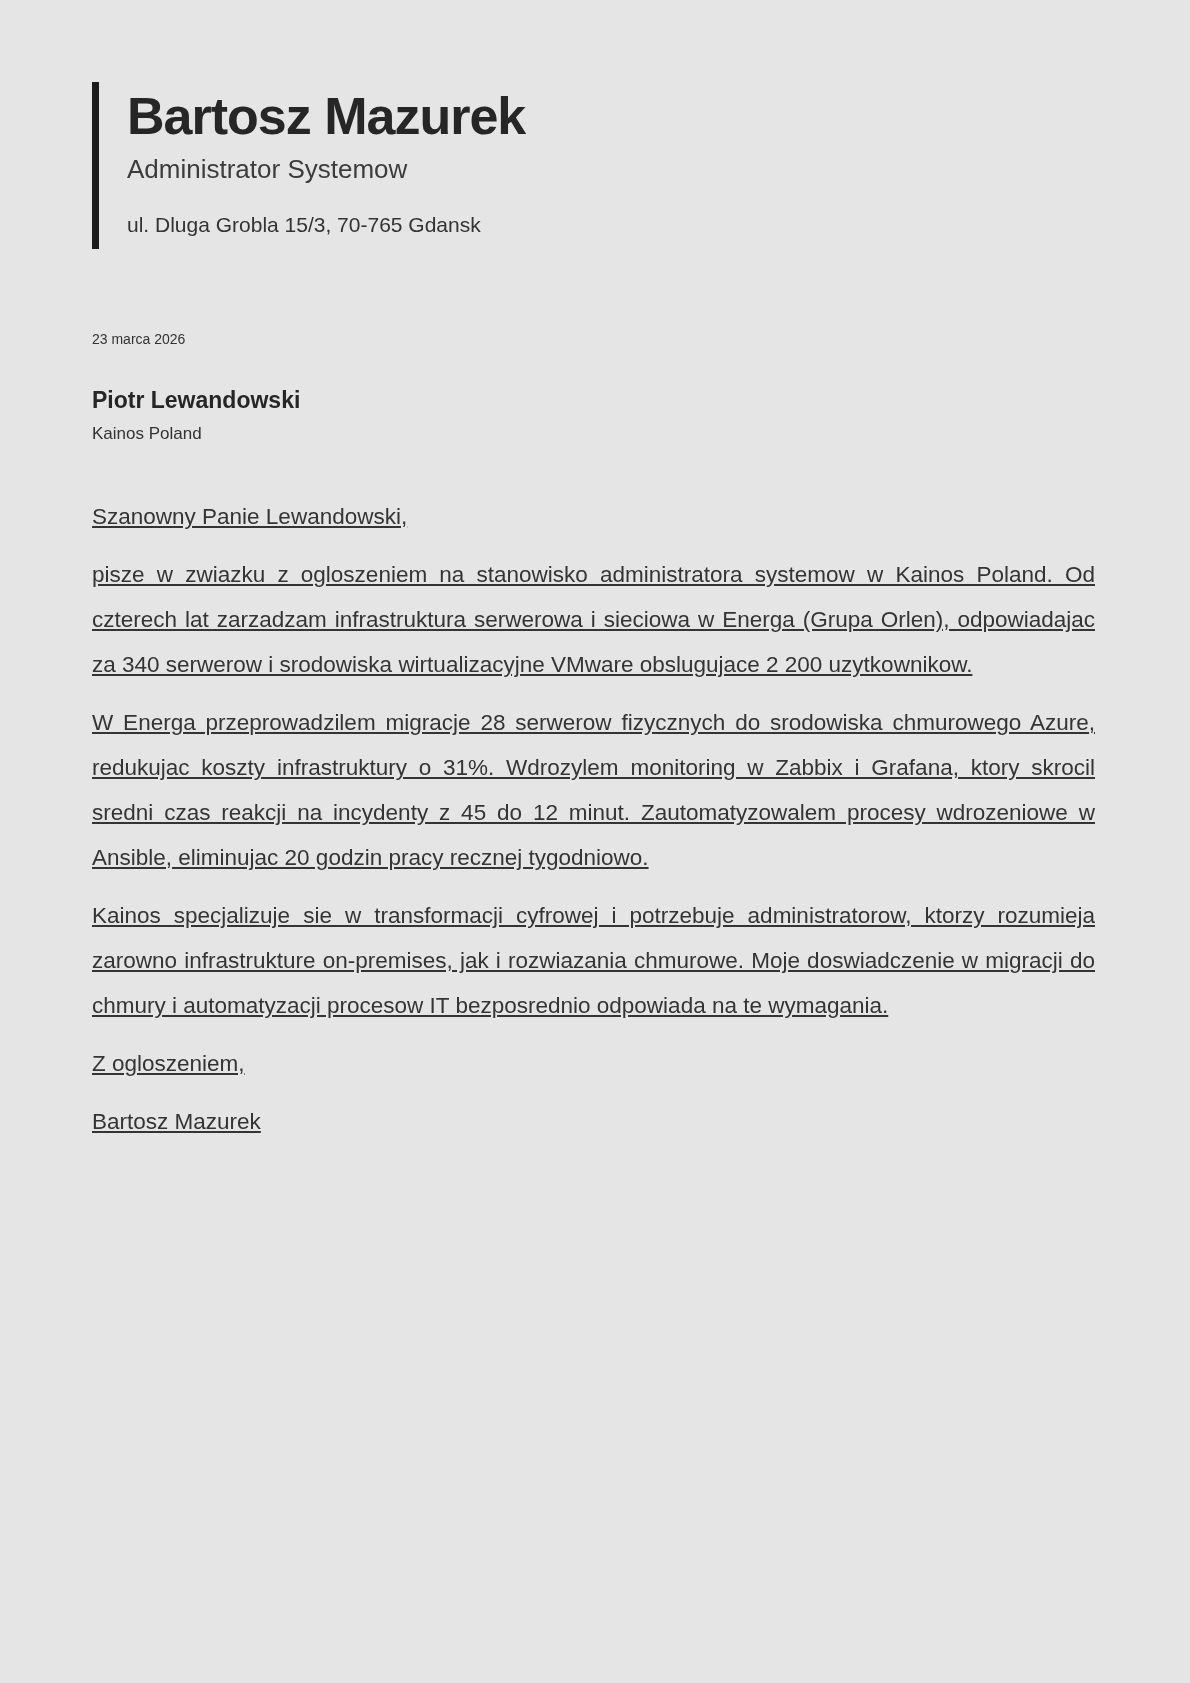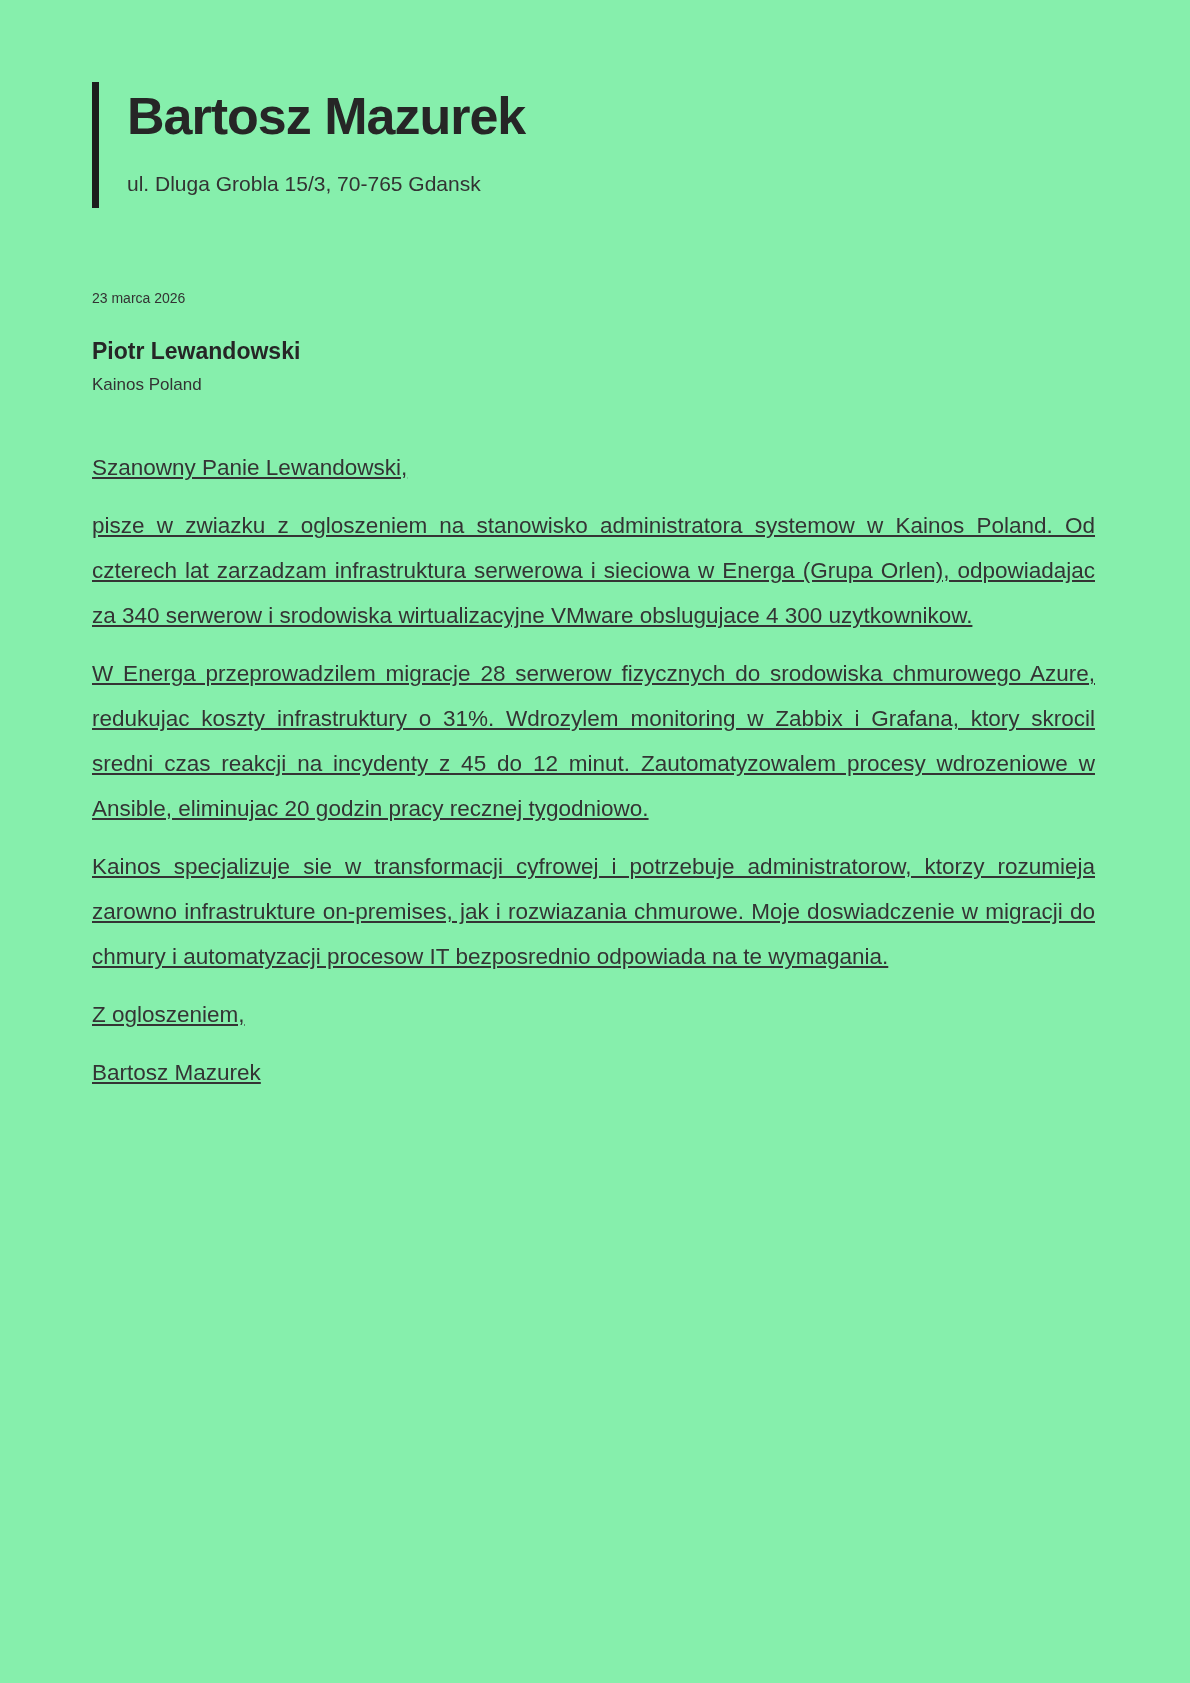--- a/index.html
+++ b/index.html
@@ -5,21 +5,21 @@
   * { margin: 0; padding: 0; box-sizing: border-box; }
   html, body { background: #ffffff; }
   body {
     font-family: "Liberation Sans", sans-serif;
     color: #333333;
   }
   .page {
     position: relative;
     width: 1190px;
     height: 1683px;
-    background: #86efac;
+    background: #e5e5e5;
     overflow: hidden;
   }
   .content {
     padding: 82px 95px 0 92px;
   }
   
   .header {
     border-left: 7px solid #1c1c1c;
     padding: 6px 0 10px 28px;
   }
@@ -42,21 +42,21 @@
     line-height: 28px;
     color: #333333;
   }
   
   .date {
     margin-top: 82px;
     font-size: 14px;
     color: #333333;
   }
   .recipient {
-    margin-top: 32px;
+    margin-top: 40px;
   }
   .recipient-name {
     font-size: 23px;
     font-weight: 700;
     color: #262626;
   }
   .recipient-company {
     font-size: 17px;
     color: #333333;
     margin-top: 10px;
@@ -77,35 +77,36 @@
   .closing { margin-top: 2px; }
 </style>
 </head>
 <body>
 
 <div class="page">
   <div class="content">
 
     <div class="header">
       <div class="name">Bartosz Mazurek</div>
+      <div class="job-title">Administrator Systemow</div>
       <div class="contact">
         <div>ul. Dluga Grobla 15/3, 70-765 Gdansk</div>
       </div>
     </div>
 
     <div class="date">23 marca 2026</div>
 
     <div class="recipient">
       <div class="recipient-name">Piotr Lewandowski</div>
       <div class="recipient-company">Kainos Poland</div>
     </div>
 
     <div class="letter-body">
       <p>Szanowny Panie Lewandowski,</p>
-      <p class="justified">pisze w zwiazku z ogloszeniem na stanowisko administratora systemow w Kainos Poland. Od czterech lat zarzadzam infrastruktura serwerowa i sieciowa w Energa (Grupa Orlen), odpowiadajac za 340 serwerow i srodowiska wirtualizacyjne VMware obslugujace 4 300 uzytkownikow.</p>
+      <p class="justified">pisze w zwiazku z ogloszeniem na stanowisko administratora systemow w Kainos Poland. Od czterech lat zarzadzam infrastruktura serwerowa i sieciowa w Energa (Grupa Orlen), odpowiadajac za 340 serwerow i srodowiska wirtualizacyjne VMware obslugujace 2 200 uzytkownikow.</p>
       <p class="justified">W Energa przeprowadzilem migracje 28 serwerow fizycznych do srodowiska chmurowego Azure, redukujac koszty infrastruktury o 31%. Wdrozylem monitoring w Zabbix i Grafana, ktory skrocil sredni czas reakcji na incydenty z 45 do 12 minut. Zautomatyzowalem procesy wdrozeniowe w Ansible, eliminujac 20 godzin pracy recznej tygodniowo.</p>
       <p class="justified">Kainos specjalizuje sie w transformacji cyfrowej i potrzebuje administratorow, ktorzy rozumieja zarowno infrastrukture on-premises, jak i rozwiazania chmurowe. Moje doswiadczenie w migracji do chmury i automatyzacji procesow IT bezposrednio odpowiada na te wymagania.</p>
       <p class="closing">Z ogloszeniem,</p>
       <p>Bartosz Mazurek</p>
     </div>
 
   </div>
 </div>
 
 </body></html>

